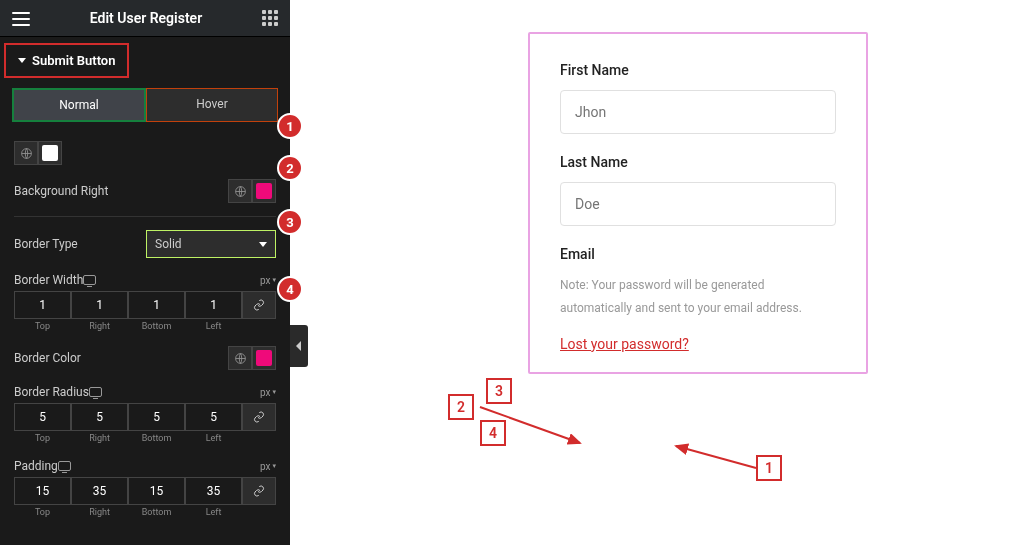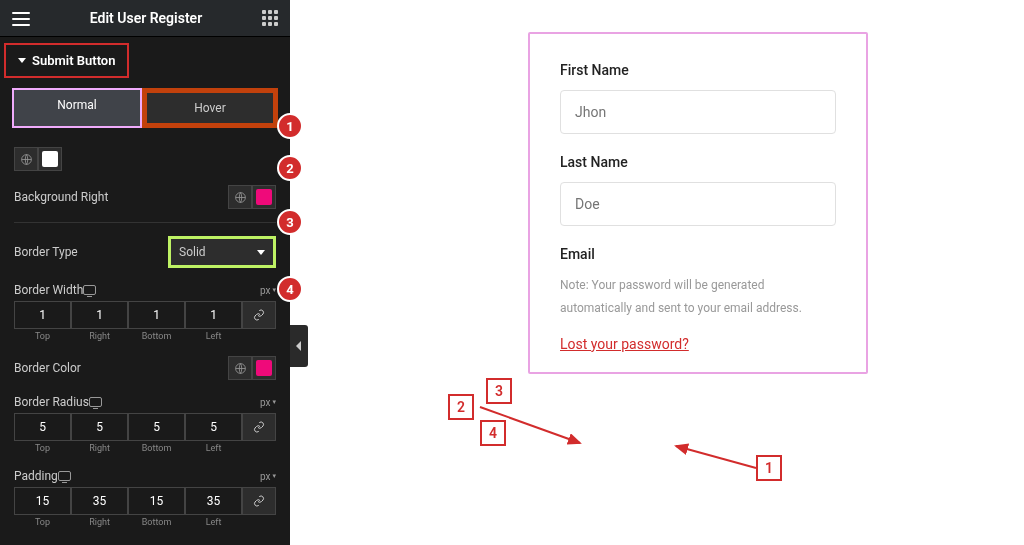--- a/index.html
+++ b/index.html
@@ -8,30 +8,30 @@
 .panel-header{display:flex;align-items:flex-end;justify-content:space-between;padding:10px 12px;background:#26292c;border-bottom:1px solid #000}
 .hamburger{width:18px;height:14px;display:flex;flex-direction:column;justify-content:space-between;cursor:pointer}
 .hamburger span{display:block;height:2px;background:#fff;border-radius:1px}
 .panel-title{font-size:14px;font-weight:600;color:#fff}
 .grid-icon{width:16px;height:16px;display:grid;grid-template-columns:repeat(3,1fr);grid-template-rows:repeat(3,1fr);gap:2px;cursor:pointer}
 .grid-icon span{background:#ccc;border-radius:1px}
 .section-header{padding:8px 12px;font-size:13px;font-weight:600;color:#fff;border:2px solid #d22c2c;display:inline-flex;align-items:center;gap:6px;margin:6px 4px 10px}
 .caret-down{width:0;height:0;border-left:4px solid transparent;border-right:4px solid transparent;border-top:5px solid #fff}
 .tab-row{display:flex;padding:0 12px 12px}
 .tab{flex:1;text-align:center;padding:8px 0;font-size:12px;color:#ccc;background:#2d2d2d;cursor:pointer}
-.tab.active{background:#404349;color:#fff;border:2px solid #f0abfc}
-.tab.inactive{border:5px solid #c2410c}
+.tab.active{background:#404349;color:#fff;border:2px solid #15803d}
+.tab.inactive{border:1px solid #c2410c}
 .ctrl-row{display:flex;align-items:center;justify-content:space-between;padding:7px 14px;font-size:12px;color:#ccc}
 .ctrl-label{flex:1}
 .swatches{display:flex;gap:0}
 .sw{width:24px;height:24px;border:1px solid #444;background:#2d2d2d;display:flex;align-items:center;justify-content:center;cursor:pointer}
 .sw.globe svg{width:13px;height:13px;fill:none;stroke:#999;stroke-width:1.5}
 .sw.color-box{padding:3px}
 .color-inner{width:100%;height:100%;border-radius:2px}
-.select{background:#2d2d2d;border:3px solid #bef264;color:#ccc;padding:6px 8px;font-size:12px;width:108px;display:flex;justify-content:space-between;align-items:center;cursor:pointer}
+.select{background:#2d2d2d;border:1px solid #bef264;color:#ccc;padding:6px 8px;font-size:12px;width:130px;display:flex;justify-content:space-between;align-items:center;cursor:pointer}
 .divider{border-top:1px solid #333;margin:6px 14px}
 .dim-header{display:flex;align-items:center;justify-content:space-between;padding:8px 14px 4px;font-size:12px;color:#ccc}
 .dim-header .left{display:flex;align-items:center;gap:0}
 .unit{font-size:10px;color:#999;display:flex;align-items:center;gap:2px}
 .dim-row{display:flex;padding:0 14px;gap:0}
 .dim-cell{flex:1;border:1px solid #444;background:#1a1a1a}
 .dim-input{width:100%;background:transparent;border:none;color:#fff;text-align:center;padding:6px 0;font-size:12px}
 .dim-link{width:34px;border:1px solid #444;background:#2d2d2d;display:flex;align-items:center;justify-content:center;cursor:pointer}
 .dim-sub{display:flex;padding:2px 14px 8px}
 .dim-sub span{flex:1;text-align:center;font-size:9px;color:#888}

